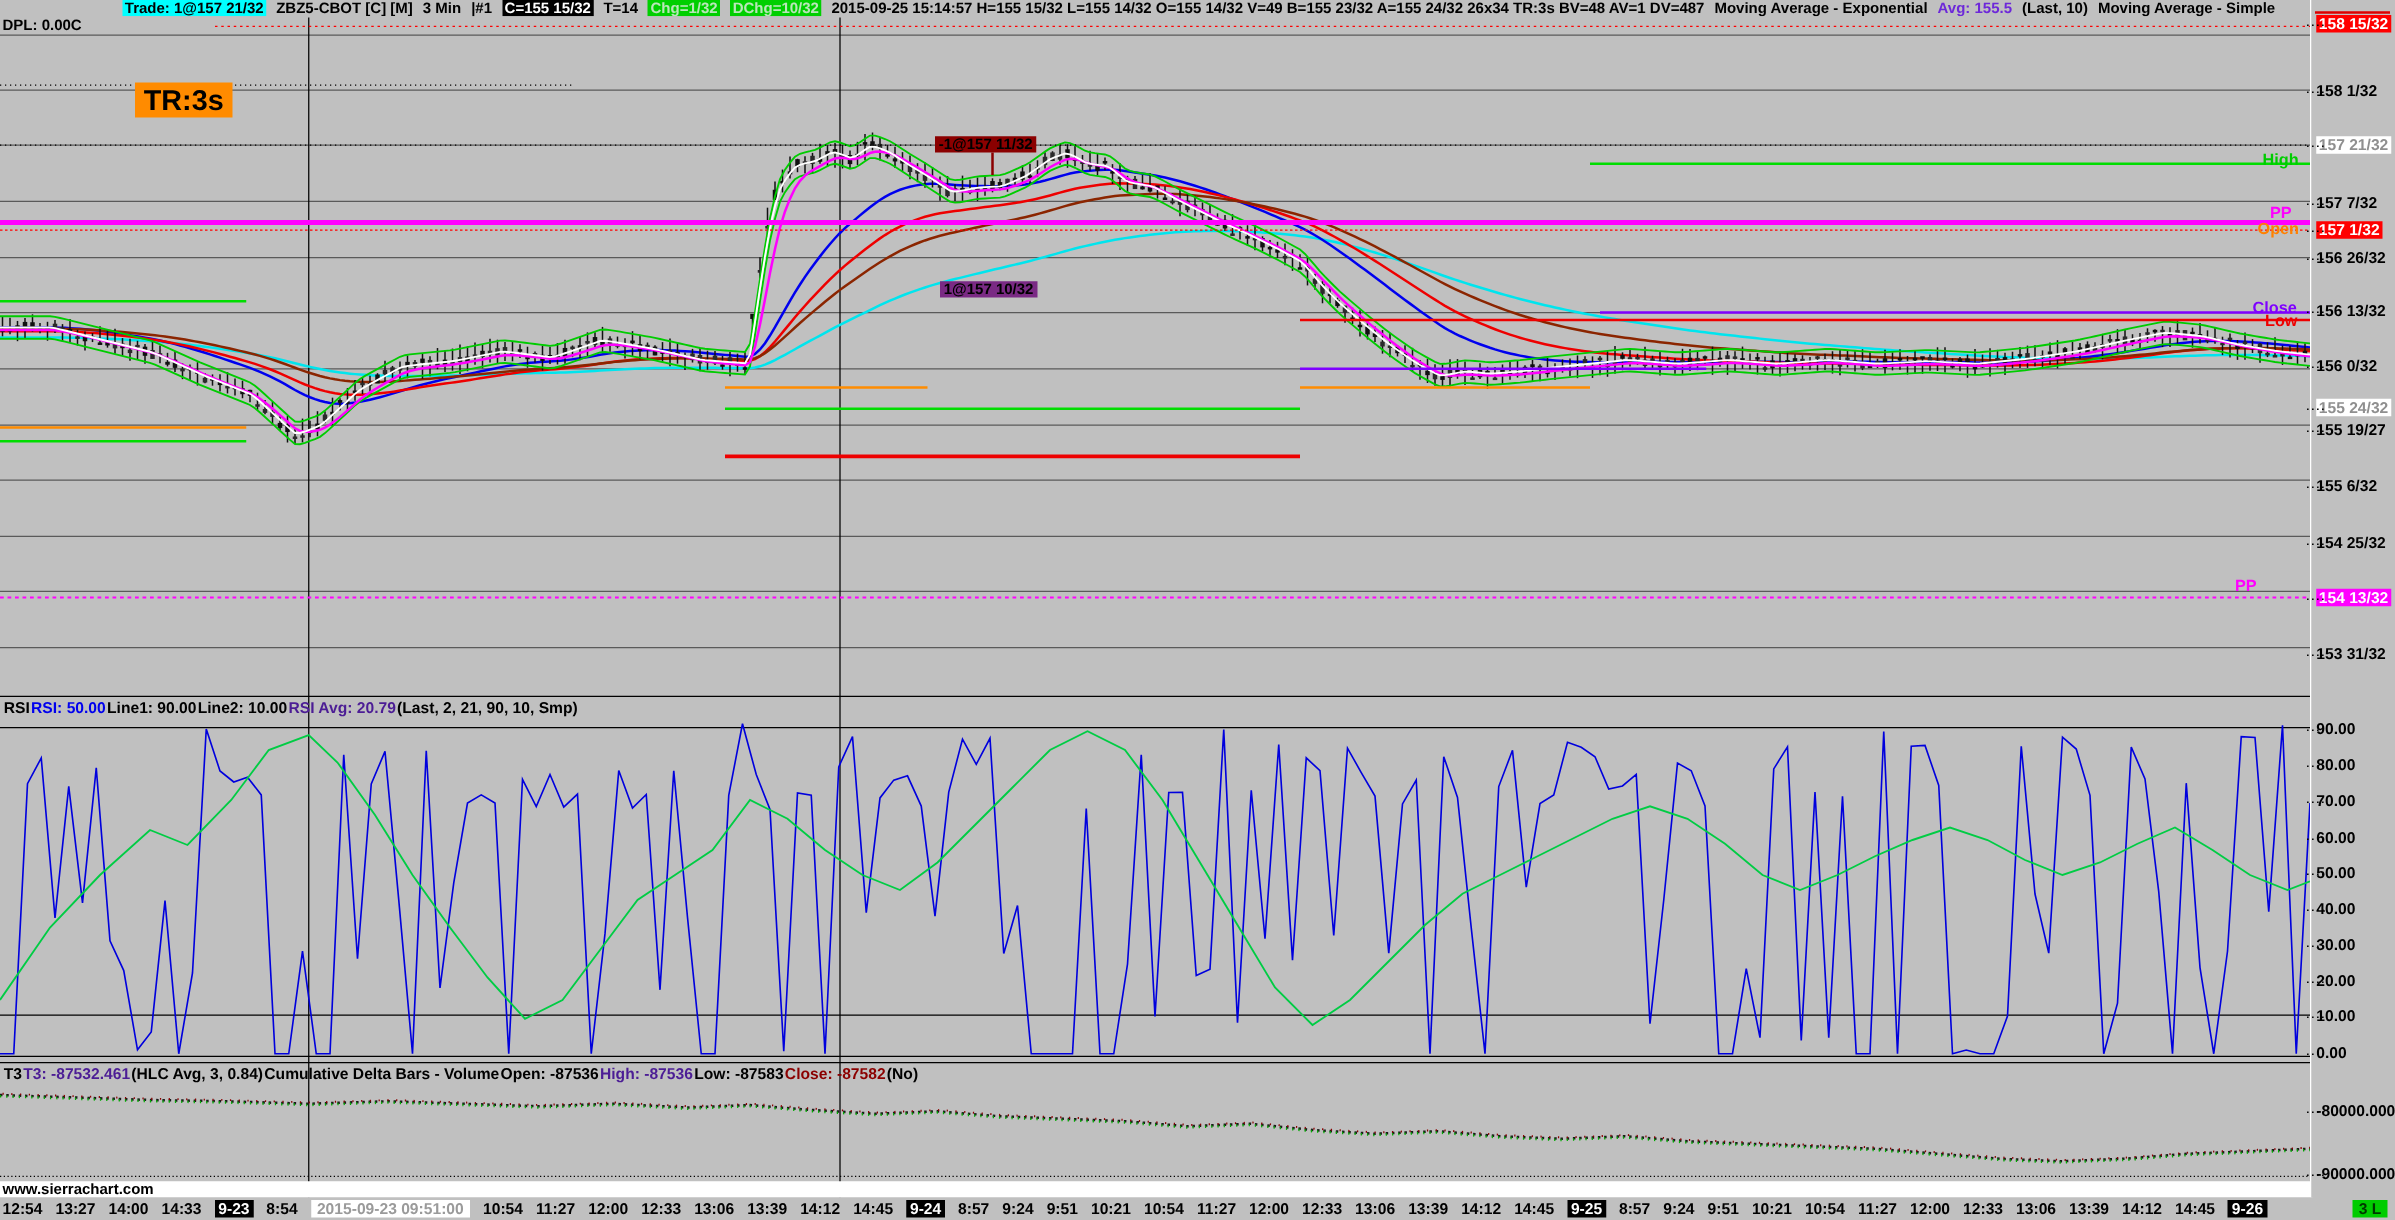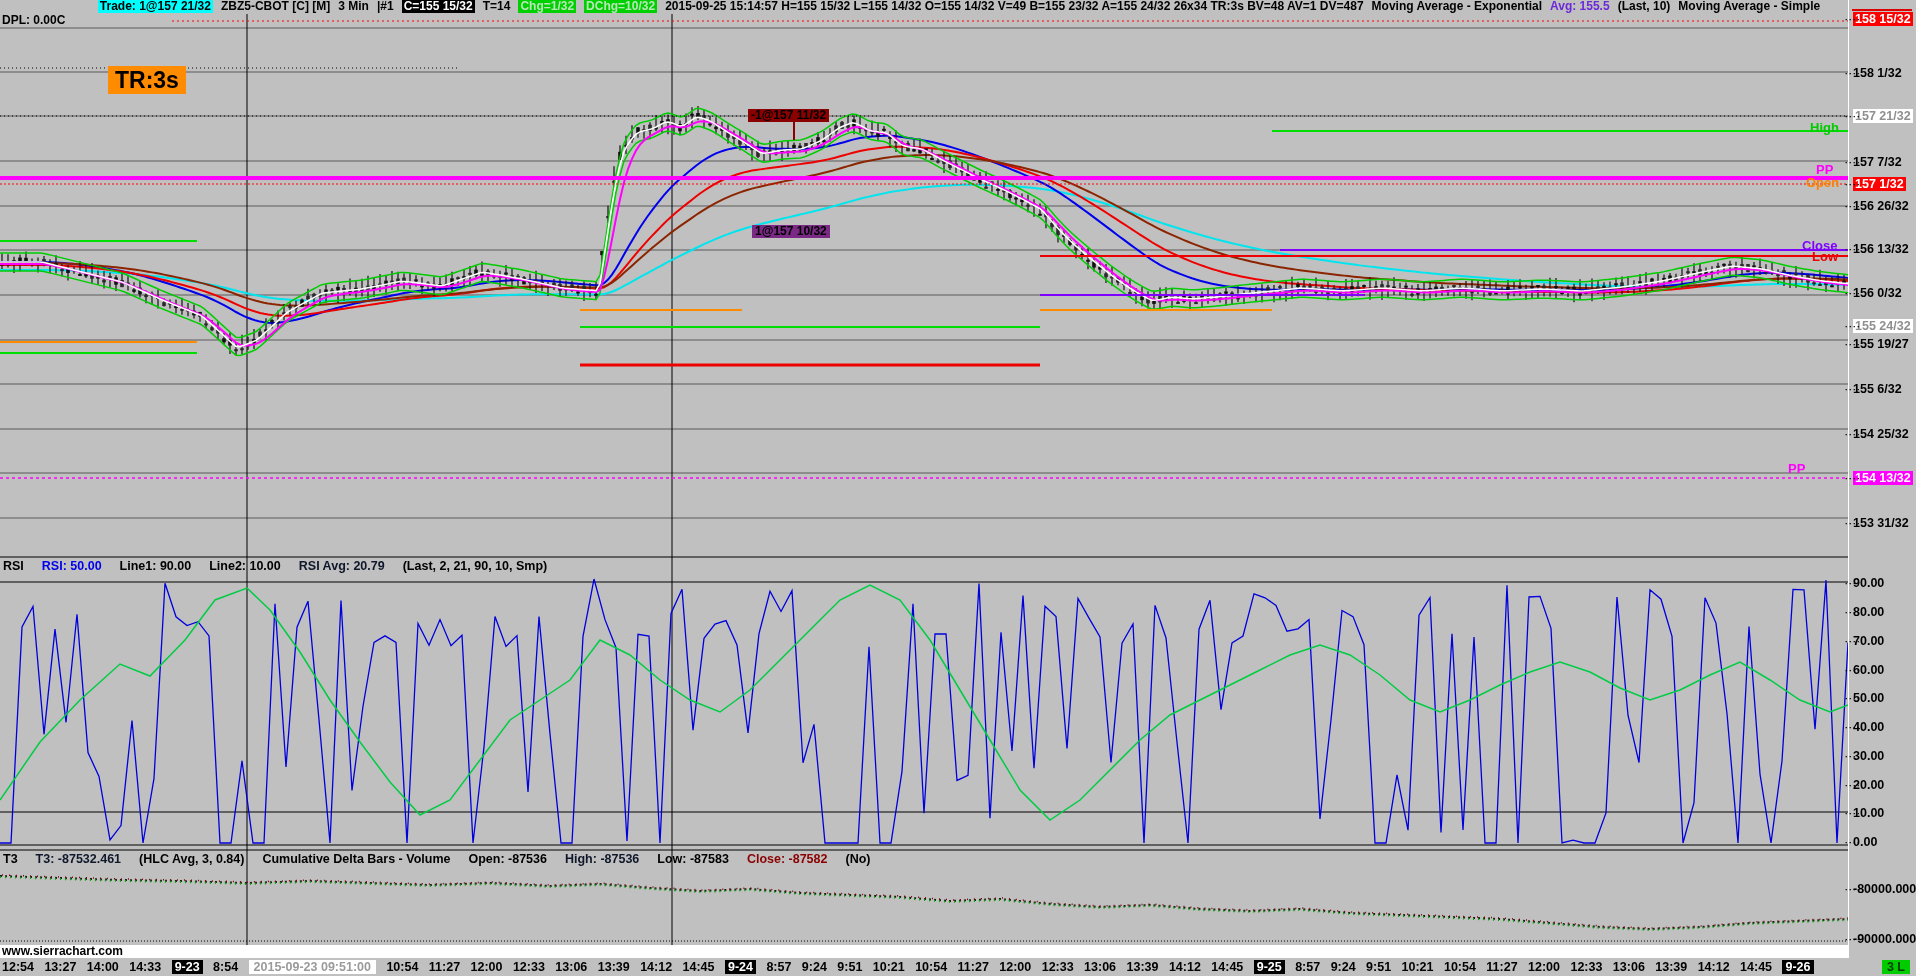--- a/index.html
+++ b/index.html
@@ -11,25 +11,25 @@
   #hdr1 span{flex:0 0 auto;}
   .sg-cyan{background:#00ffff;padding:0 2px;}
   .sg-black{background:#000;color:#fff;padding:0 2px;}
   .sg-green{background:#00cf00;color:#b9e6b9;padding:0 2px;}
   .sg-avg{color:#6d28d9;}
   #hdr2{position:absolute;left:2px;top:14px;font-size:12px;line-height:12px;color:#000;z-index:30;}
   #rc-logo{position:absolute;left:1852px;top:9px;width:60px;height:2px;background:#dd0000;z-index:31;}
   
   #chart-svg{position:absolute;left:0;top:0;z-index:5;}
   
-  .study-hdr{position:absolute;left:3px;width:1840px;display:flex;gap:18px;font-size:12.5px;
+  .study-hdr{position:absolute;left:3px;width:1840px;display:flex;gap:1px;font-size:12.5px;
              line-height:14px;color:#000;white-space:nowrap;z-index:20;}
   #rsi-hdr{top:559px;}
   #t3-hdr{top:852px;}
-  .c-blue{color:#0000ee;} .c-green{color:#0f172a;} .c-darkred{color:#8b0000;}
+  .c-blue{color:#0000ee;} .c-green{color:#4c1d95;} .c-darkred{color:#8b0000;}
   
   #tr-label{position:absolute;left:108px;top:66px;background:#ff8b00;color:#000;
             font-size:23px;line-height:26px;padding:1px 7px;z-index:22;}
   
   .flag{position:absolute;font-size:12px;line-height:13px;padding:0 3px;color:#000;z-index:22;}
   #flag-sell{background:#8b0000;}
   #flag-buy{background:#7a2a84;margin-top:28px;}
   #flag-sell-stem{position:absolute;width:2px;height:18px;background:#8b0000;z-index:21;}
   
   .lvl{position:absolute;font-size:13px;line-height:13px;z-index:21;}

